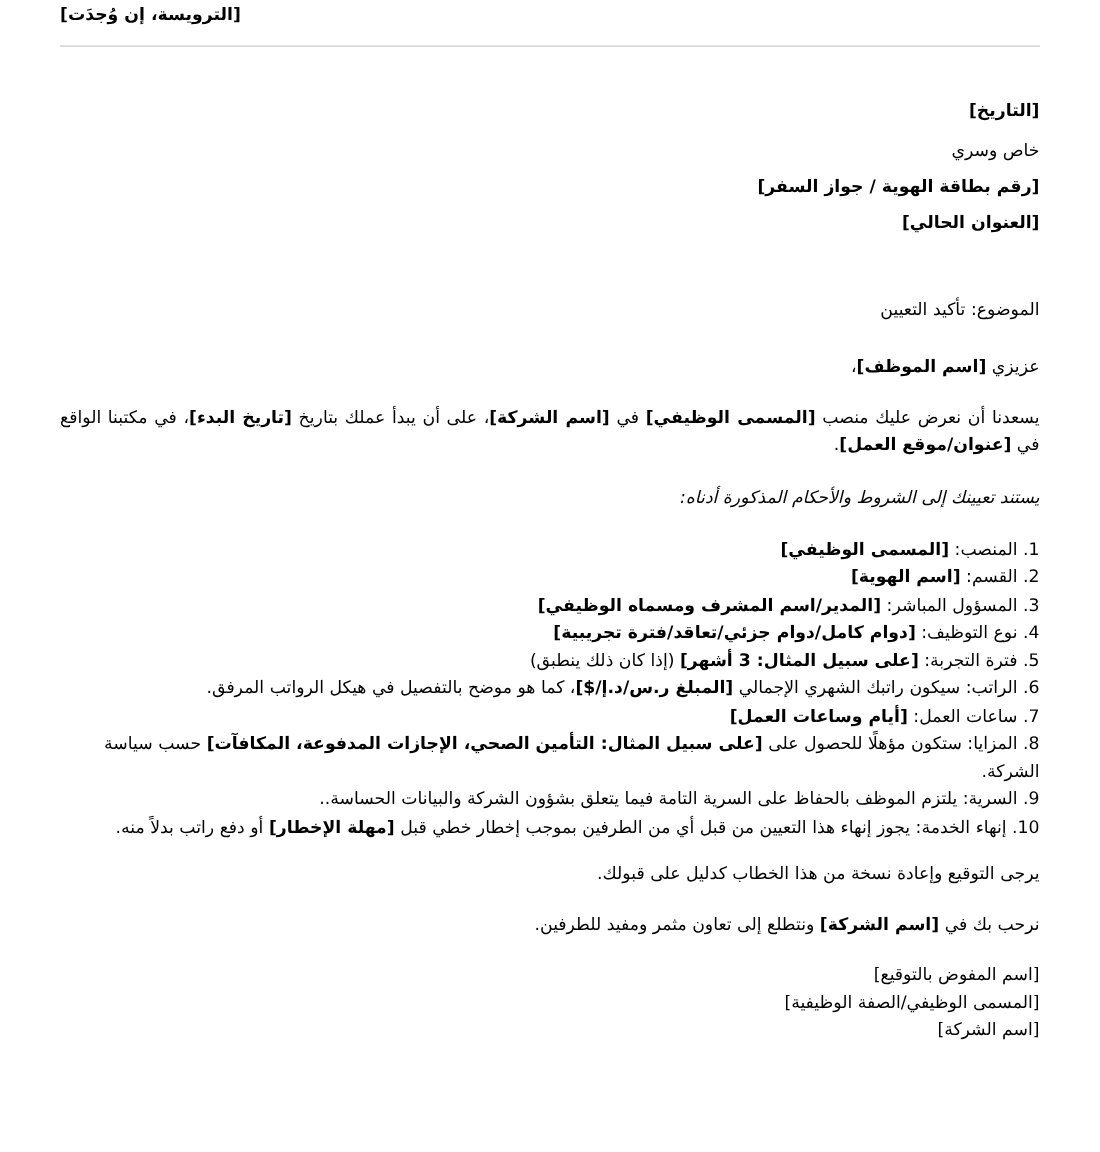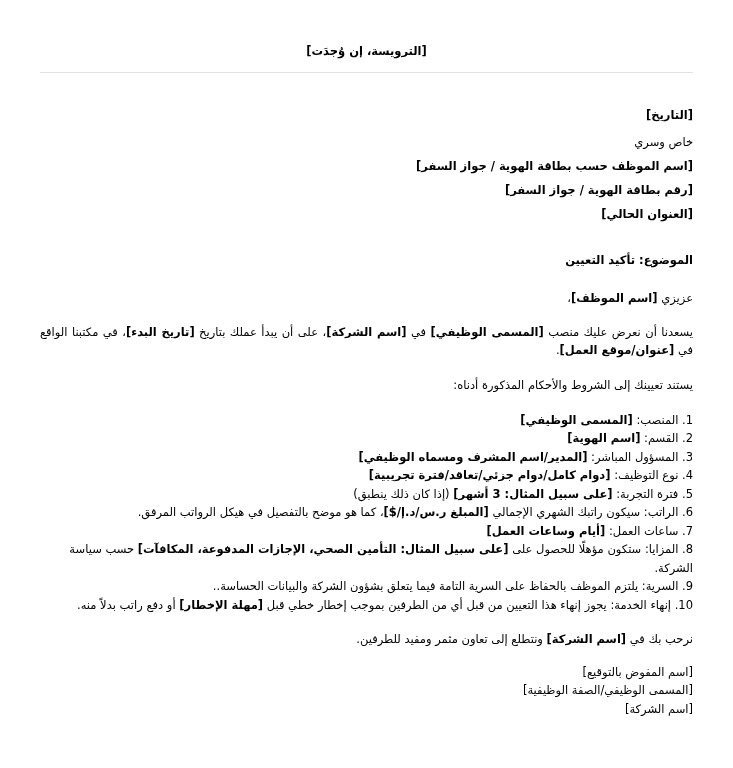--- a/index.html
+++ b/index.html
@@ -13,38 +13,37 @@
   .page {
     width: 733px; height: 768px;
     padding: 0 40px;
     direction: rtl;
     font-size: 11.5px;
     line-height: 18.5px;
     text-align: right;
   }
   .b { font-weight: bold; }
   .letterhead {
-    margin-top: 42px;
-    text-align: center;
+    text-align: left;
     font-weight: bold;
   }
   .divider {
     margin-top: 11px;
     height: 1px;
     background: #9e9e9e;
     border: none;
     border-bottom: 1px solid #e2e2e2;
   }
   .date-line        { margin-top: 33px; font-weight: bold; }
   .confidential     { margin-top: 9px;  font-weight: normal; }
   .addr-line        { margin-top: 5.5px; font-weight: bold; }
-  .subject          { margin-top: 27px; font-weight: bold; }
+  .subject          { margin-top: 39px; font-weight: normal; }
   .greeting         { margin-top: 19.5px; }
   .intro            { margin-top: 15.5px; text-align: justify; }
-  .terms-lead       { margin-top: 16px; }
+  .terms-lead       { margin-top: 16px; font-style: italic; }
   .terms            { margin-top: 16.5px; }
   .term-item        { }
   .sign-request     { margin-top: 13px; }
   .welcome          { margin-top: 15.5px; }
   .closing          { margin-top: 14.5px; }
   .signature        { margin-top: 14.5px; }
   .sig-line         { font-weight: normal; }
 </style>
 </head>
 <body>
@@ -52,21 +51,20 @@
 <div class="page">
 
   <div class="letterhead">[الترويسة، إن وُجدَت]</div>
 
   <div class="divider"></div>
 
   <div class="date-line">[التاريخ]</div>
 
   <div class="confidential">خاص وسري</div>
 
-  <div class="addr-line">[اسم الموظف حسب بطاقة الهوية / جواز السفر]</div>
   <div class="addr-line">[رقم بطاقة الهوية / جواز السفر]</div>
   <div class="addr-line">[العنوان الحالي]</div>
 
   <div class="subject">الموضوع: تأكيد التعيين</div>
 
   <div class="greeting"><span>عزيزي </span><span class="b">[اسم الموظف]</span><span>،</span></div>
 
   <div class="intro"><span>يسعدنا أن نعرض عليك منصب </span><span class="b">[المسمى الوظيفي]</span><span> في </span><span class="b">[اسم الشركة]</span><span>، على أن يبدأ عملك بتاريخ </span><span class="b">[تاريخ البدء]</span><span>، في مكتبنا الواقع في </span><span class="b">[عنوان/موقع العمل]</span><span>.</span></div>
 
   <div class="terms-lead">يستند تعيينك إلى الشروط والأحكام المذكورة أدناه:</div>
@@ -77,20 +75,21 @@
     <div class="term-item"><span>3. المسؤول المباشر: </span><span class="b">[المدير/اسم المشرف ومسماه الوظيفي]</span></div>
     <div class="term-item"><span>4. نوع التوظيف: </span><span class="b">[دوام كامل/دوام جزئي/تعاقد/فترة تجريبية]</span></div>
     <div class="term-item"><span>5. فترة التجربة: </span><span class="b">[على سبيل المثال: 3 أشهر]</span><span> (إذا كان ذلك ينطبق)</span></div>
     <div class="term-item"><span>6. الراتب: سيكون راتبك الشهري الإجمالي </span><span class="b">[المبلغ ر.س/د.إ/$]</span><span>، كما هو موضح بالتفصيل في هيكل الرواتب المرفق.</span></div>
     <div class="term-item"><span>7. ساعات العمل: </span><span class="b">[أيام وساعات العمل]</span></div>
     <div class="term-item"><span>8. المزايا: ستكون مؤهلًا للحصول على </span><span class="b">[على سبيل المثال: التأمين الصحي، الإجازات المدفوعة، المكافآت]</span><span> حسب سياسة الشركة.</span></div>
     <div class="term-item"><span>9. السرية: يلتزم الموظف بالحفاظ على السرية التامة فيما يتعلق بشؤون الشركة والبيانات الحساسة..</span></div>
     <div class="term-item"><span>10. إنهاء الخدمة: يجوز إنهاء هذا التعيين من قبل أي من الطرفين بموجب إخطار خطي قبل </span><span class="b">[مهلة الإخطار]</span><span> أو دفع راتب بدلاً منه.</span></div>
   </div>
 
+  <div class="sign-request">يرجى التوقيع وإعادة نسخة من هذا الخطاب كدليل على قبولك.</div>
 
   <div class="welcome"><span>نرحب بك في </span><span class="b">[اسم الشركة]</span><span> ونتطلع إلى تعاون مثمر ومفيد للطرفين.</span></div>
 
 
   <div class="signature">
     <div class="sig-line">[اسم المفوض بالتوقيع]</div>
     <div class="sig-line">[المسمى الوظيفي/الصفة الوظيفية]</div>
     <div class="sig-line">[اسم الشركة]</div>
   </div>
 

